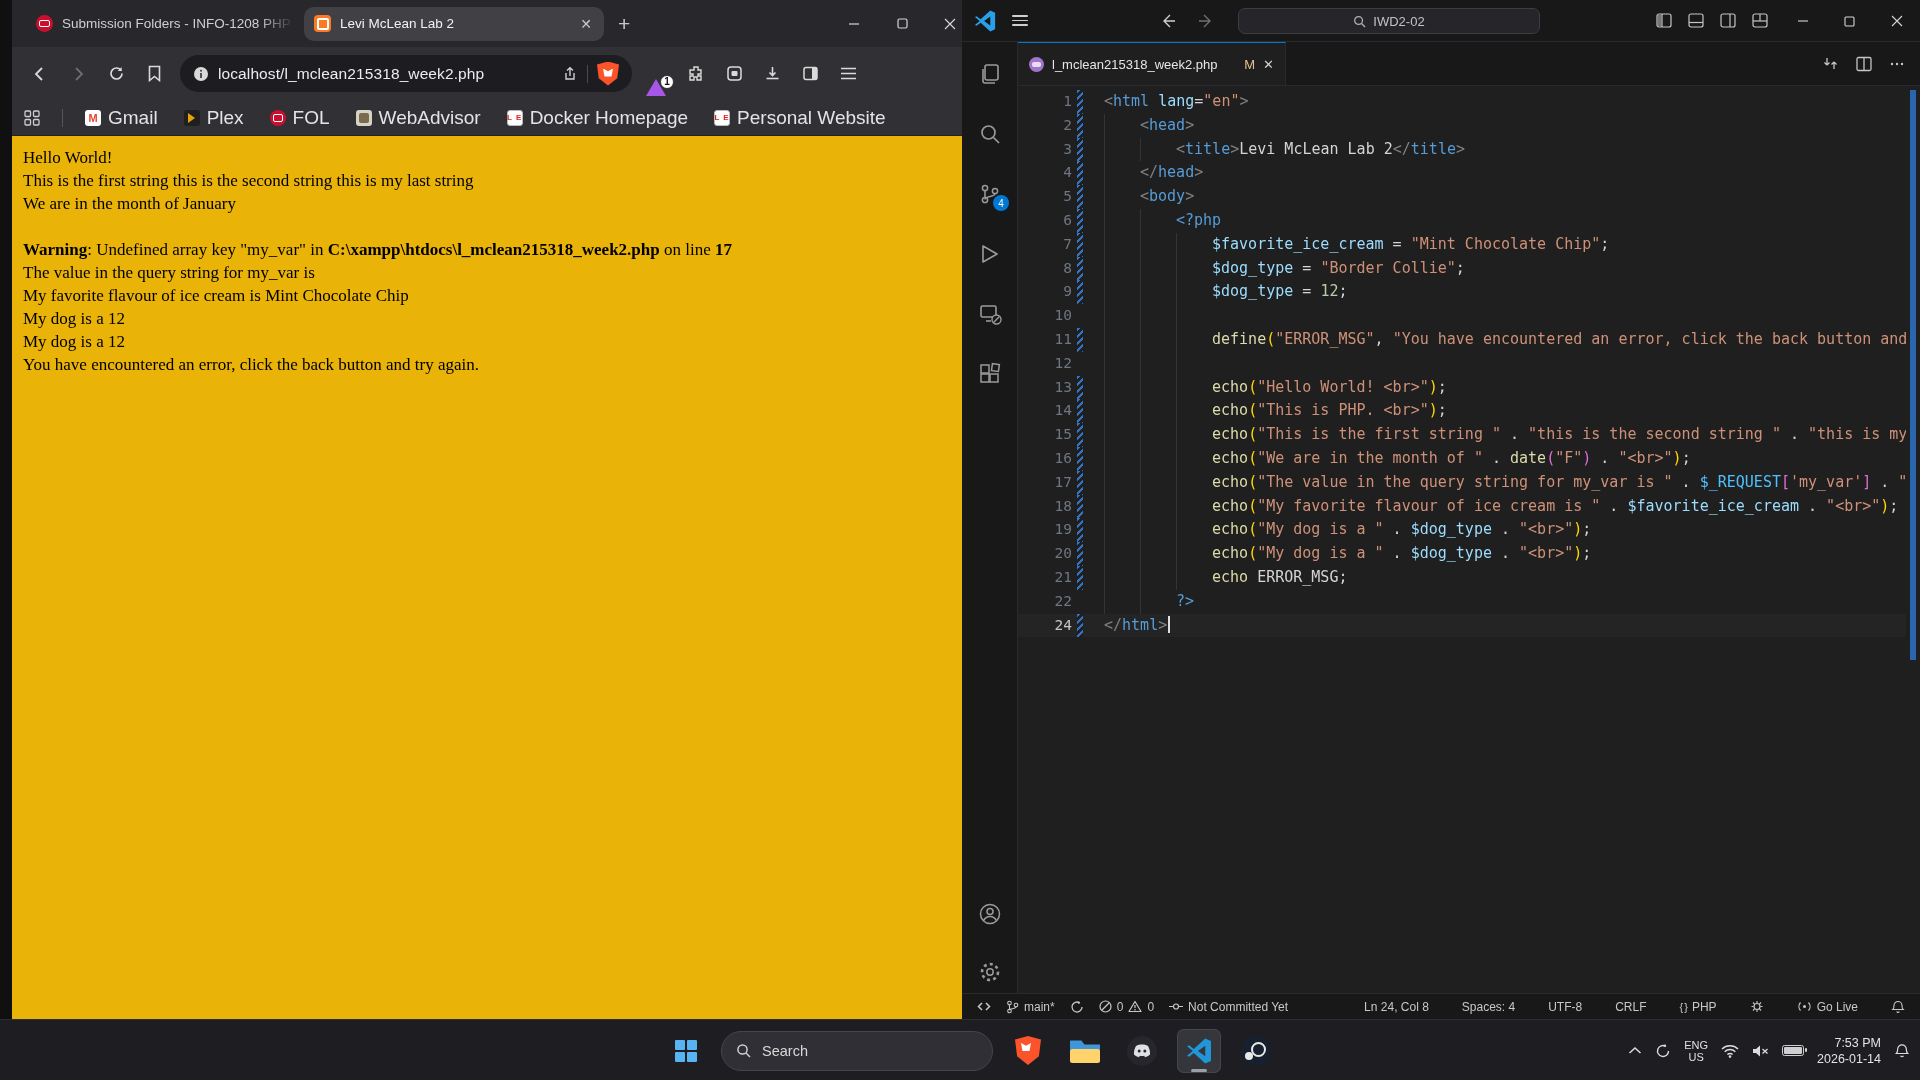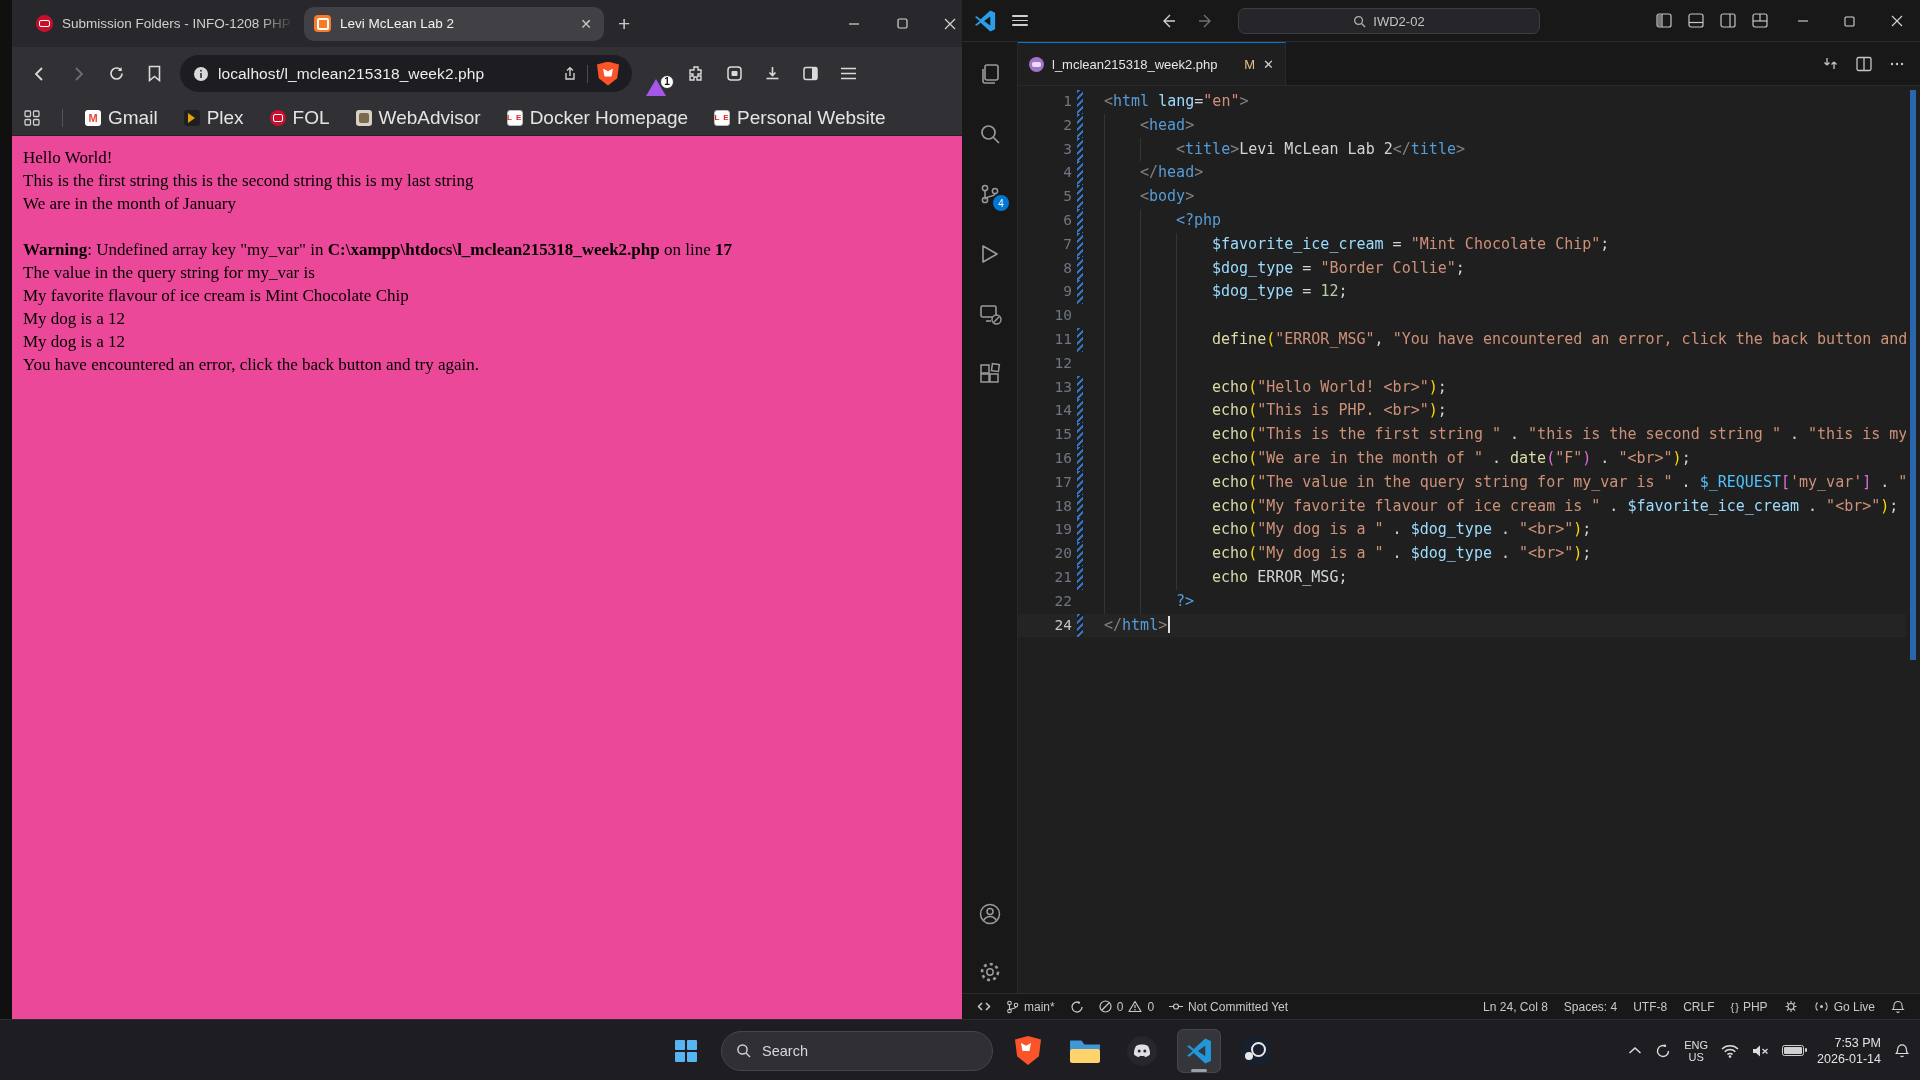--- a/index.html
+++ b/index.html
@@ -45,21 +45,21 @@
   .i-plex{background:#1f1f1f;display:flex;align-items:center;justify-content:center}
   .i-plex::after{content:"";width:0;height:0;border-top:5px solid transparent;border-bottom:5px solid transparent;border-left:7px solid #e5a00d}
   .i-fol{border-radius:50%;background:#c8102e}
   .i-fol::after{content:"";position:absolute;inset:4px 3px;border:1.5px solid #fff;border-radius:2px}
   .i-webadvisor{background:#d8d2c3}
   .i-webadvisor::after{content:"";position:absolute;inset:3px;background:#7a6a4f;border-radius:2px}
   .i-broken{background:#fff;border:1px solid #bbb}
   .i-broken::before{content:"L E";position:absolute;inset:0;color:#e02020;font-size:8px;font-weight:bold;display:flex;align-items:center;justify-content:center;letter-spacing:1px}
   .bsep{width:1px;height:18px;background:#55555a}
 
-  .b-content{position:absolute;top:136px;left:0;right:0;bottom:0;background:#ec4899;color:#000;font-family:"Liberation Serif",serif;font-size:17px;line-height:23px;padding:10px 11px;border-right:1px solid #9a9a9a}
+  .b-content{position:absolute;top:136px;left:0;right:0;bottom:0;background:#eab308;color:#000;font-family:"Liberation Serif",serif;font-size:17px;line-height:23px;padding:10px 11px;border-right:1px solid #9a9a9a}
   .b-content p{min-height:23px}
 
   
   #vscode{position:absolute;left:962px;top:0;width:958px;height:1019px;background:#1f1f1f;color:#ccc}
   .v-titlebar{position:relative;height:42px;background:#181818;display:flex;align-items:center;padding:0 12px;border-bottom:1px solid #2a2a2e}
   .v-logo{width:22px;height:22px;margin-right:16px}
   .v-ham{display:flex;flex-direction:column;gap:3px;width:16px}
   .v-ham i{height:1.6px;background:#cfcfcf;border-radius:1px}
   .v-nav{position:absolute;left:198px;display:flex;gap:22px;color:#cfcfcf}
   .v-nav .dim{color:#707075}
@@ -92,21 +92,21 @@
   .gl{position:absolute;top:0;bottom:0;width:1px;background:#343434}
   .caret{display:inline-block;width:1.6px;height:17px;background:#e0e0e0;vertical-align:-3px;margin-left:1px}
   .tk-pun{color:#808080}.tk-tag{color:#569cd6}.tk-attr{color:#9cdcfe}.tk-str{color:#ce9178}
   .tk-pln{color:#d4d4d4}.tk-num{color:#b5cea8}.tk-fn{color:#dcdcaa}.tk-var{color:#9cdcfe}
   .tk-sg{color:#4fc1ff}.tk-php{color:#569cd6}.tk-b1{color:#ffd700}.tk-b2{color:#da70d6}
   .ruler{position:absolute;top:0;right:0;bottom:0;width:14px;background:#1f1f1f}
   .ruler .marks{position:absolute;right:4px;top:4px;width:6px;height:570px;background:#2e72c8;opacity:.85}
 
   .v-status{position:absolute;left:0;right:0;bottom:0;height:26px;background:#181818;border-top:1px solid #2b2b2e;display:flex;align-items:center;font-size:12px;color:#c8c8c8;padding:0 10px;gap:5px;white-space:nowrap}
   .st{display:flex;align-items:center;gap:5px;padding:0 5px}
-  .v-status .right{margin-left:auto;display:flex;align-items:center;gap:6px}
+  .v-status .right{margin-left:auto;display:flex;align-items:center;gap:23px}
 
   
   #taskbar{position:absolute;left:0;right:0;bottom:0;height:61px;background:#1d1d22;border-top:1px solid #2c2c31}
   .tb-center{position:absolute;left:664px;top:0;height:61px;display:flex;align-items:center;gap:13px}
   .tb-cell{width:44px;height:44px;border-radius:7px;display:flex;align-items:center;justify-content:center;position:relative}
   .tb-cell.active{background:#35353c;box-shadow:inset 0 0 0 1px #45454d}
   .tb-cell.active::after{content:"";position:absolute;bottom:1px;left:50%;transform:translateX(-50%);width:16px;height:3px;border-radius:2px;background:#9ba0a6}
   .winlogo{display:grid;grid-template-columns:10px 10px;grid-template-rows:10px 10px;gap:2px}
   .winlogo i{background:#57b3f2;border-radius:1px}
   .tb-search{width:272px;height:40px;border-radius:20px;background:#2f2f35;border:1px solid #45454c;display:flex;align-items:center;padding:0 14px;gap:11px;color:#d8d8d8;font-size:14.5px}

